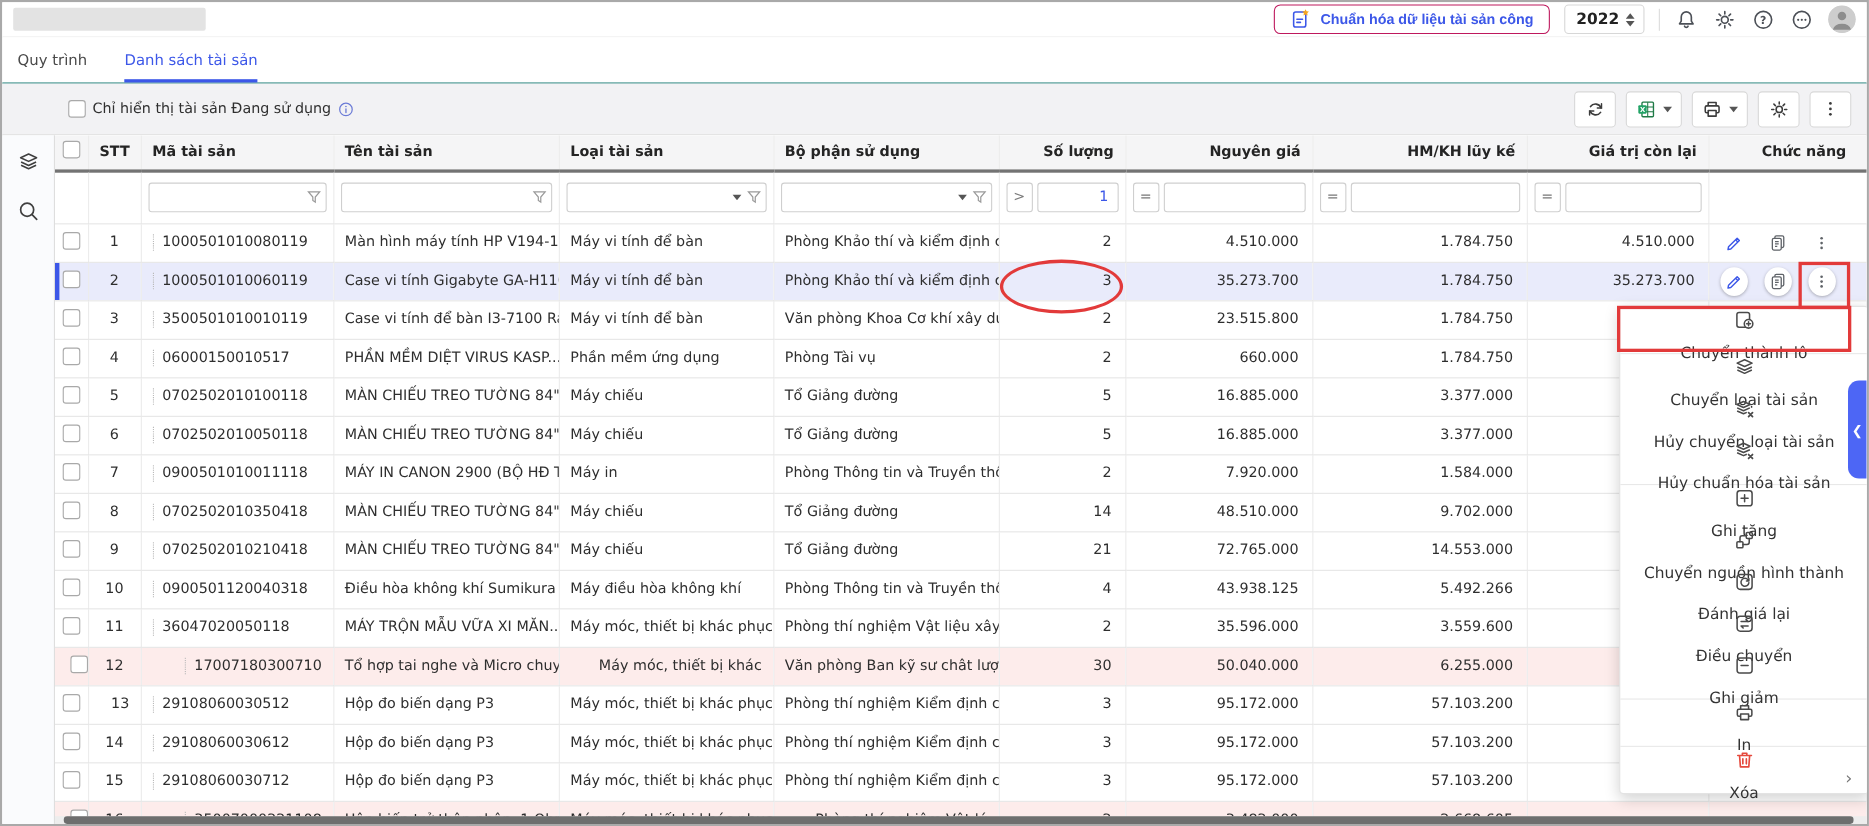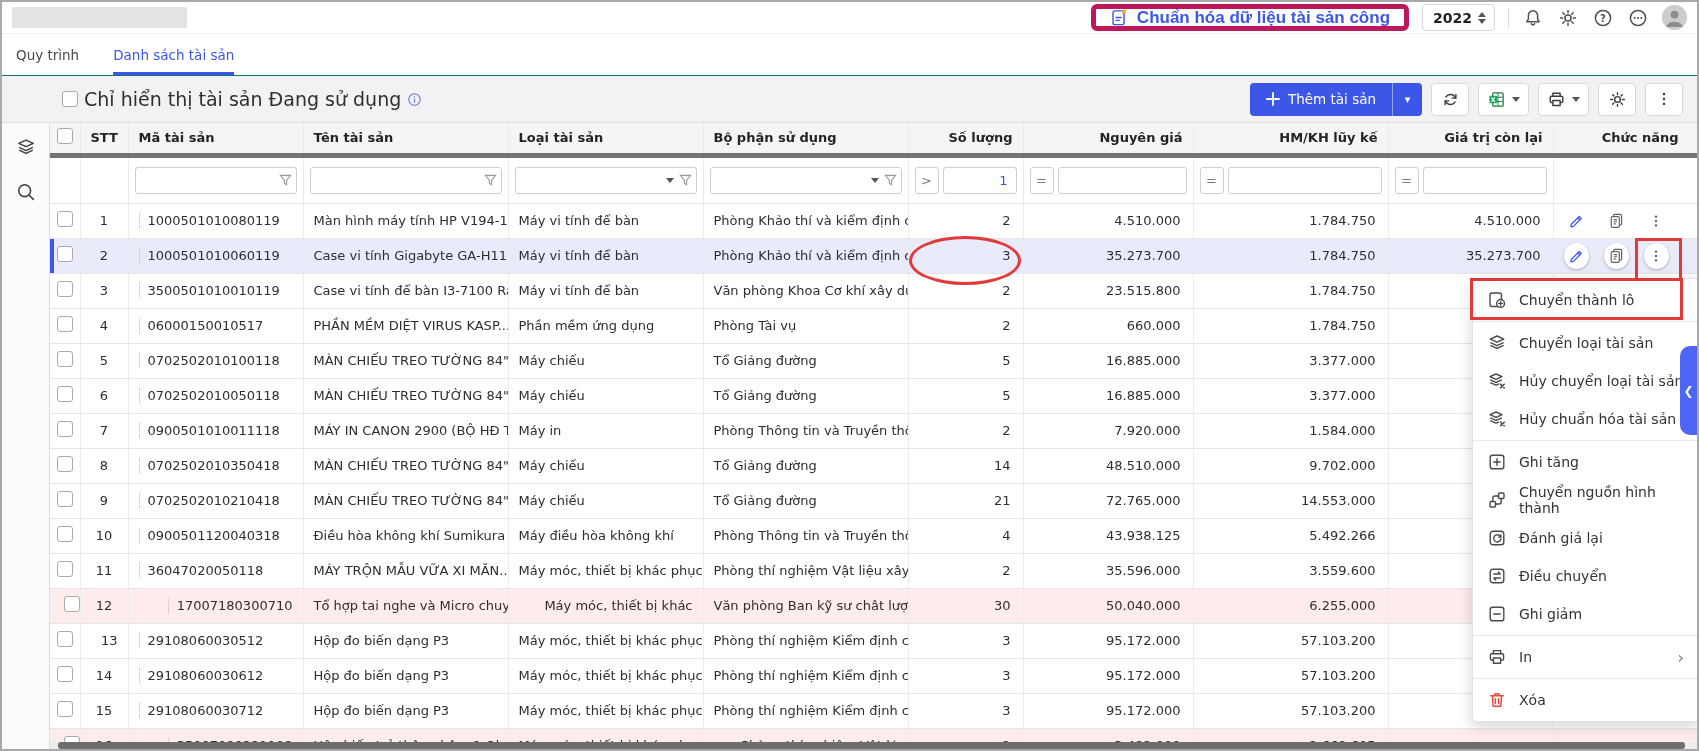--- a/index.html
+++ b/index.html
@@ -4,56 +4,56 @@
 <style>
   * { box-sizing: border-box; margin: 0; padding: 0; }
   html,body { width:1699px; height:751px; }
   body { font-family:"DejaVu Sans","Liberation Sans",sans-serif; background:#fff; color:#2b2b2b; }
   .app { position:relative; width:1699px; height:751px; border:2px solid #a9a9a9; background:#fff; overflow:hidden; }
 
   
   .topbar { height:32px; display:flex; align-items:center; padding:0 10px; background:#fff; border-bottom:1px solid #f0f0f0; }
   .logo-placeholder { width:175px; height:21px; background:#e3e3e3; border-radius:2px; }
   .topbar-right { margin-left:auto; display:flex; align-items:center; gap:13px; }
-  .standardize-btn { display:flex; align-items:center; gap:8px; height:27px; padding:0 14px; border:5px solid #be185d; border-radius:6px; background:#fff; color:#3c57e8; font-size:17px; font-weight:bold; cursor:pointer; }
+  .standardize-btn { display:flex; align-items:center; gap:8px; height:27px; padding:0 14px; border:1px solid #be185d; border-radius:6px; background:#fff; color:#3c57e8; font-size:13px; font-weight:bold; cursor:pointer; }
   .year-box { display:flex; align-items:center; gap:6px; height:27px; padding:0 8px 0 10px; border:1px solid #d7d7d7; border-radius:4px; font-weight:bold; font-size:14px; color:#222; }
   .stepper { display:flex; flex-direction:column; gap:2px; }
   .stepper i { width:0; height:0; border-left:4px solid transparent; border-right:4px solid transparent; }
   .stepper .up { border-bottom:5px solid #555; }
   .stepper .down { border-top:5px solid #555; }
   .v-divider { width:1px; height:20px; background:#dcdcdc; }
   .tb-icon { width:22px; height:22px; display:flex; align-items:center; justify-content:center; cursor:pointer; }
   .avatar { width:25px; height:25px; border-radius:50%; overflow:hidden; background:#cfcfcf; cursor:pointer; }
 
   
   .tabbar { height:42px; display:flex; align-items:stretch; gap:34px; padding:0 14px; background:#fff; border-bottom:1px solid #0f766e; }
   .tab { display:flex; align-items:center; font-size:13.5px; color:#4a4a4a; cursor:pointer; border-bottom:3px solid transparent; padding-top:3px; }
   .tab.active { color:#3c57e8; border-bottom-color:#3c57e8; }
 
   
   .toolbar { height:47px; display:flex; align-items:center; background:#f2f2f4; padding:0 14px; border-bottom:1px solid #e0e0e0; }
   .page-title { font-size:18px; font-weight:bold; color:#1d1d1d; display:flex; align-items:center; gap:8px; }
-  .show-filter { display:flex; align-items:center; gap:6px; margin-left:46px; font-size:19px; color:#2f2f2f; }
+  .show-filter { display:flex; align-items:center; gap:6px; margin-left:46px; font-size:13px; color:#2f2f2f; }
   .checkbox { width:16px; height:16px; border:1px solid #a9a9a9; border-radius:3px; background:#fff; display:inline-block; cursor:pointer; }
   .toolbar-right { margin-left:auto; display:flex; align-items:center; gap:9px; }
   .split-btn { display:flex; height:33px; border-radius:4px; overflow:hidden; cursor:pointer; }
   .split-main { display:flex; align-items:center; gap:8px; background:#3c57e8; color:#fff; font-size:13.5px; padding:0 16px; border-right:1px solid rgba(255,255,255,.45); }
   .split-caret { background:#3c57e8; color:#fff; width:29px; display:flex; align-items:center; justify-content:center; font-size:11px; }
   .tool-btn { height:33px; min-width:38px; padding:0 8px; background:#fff; border:1px solid #d8d8d8; border-radius:4px; display:flex; align-items:center; justify-content:center; gap:6px; cursor:pointer; color:#444; }
   .caret-down { width:0; height:0; border-left:4px solid transparent; border-right:4px solid transparent; border-top:5px solid #555; }
 
   
   .main { display:flex; height:626px; }
   .rail { width:48px; background:#fafbfd; border-right:1px solid #dedede; display:flex; flex-direction:column; align-items:center; padding-top:14px; gap:22px; }
   .rail .tb-icon { color:#3f3f3f; }
   .table-area { flex:1; overflow:hidden; background:#fff; }
 
   table.grid { border-collapse:collapse; table-layout:fixed; width:1647px; }
   .grid th, .grid td { border-right:1px solid #ececec; border-bottom:1px solid #e6e6e6; font-size:13px; overflow:hidden; white-space:nowrap; }
-  .grid thead th { background:#f5f5f6; height:32px; font-weight:bold; color:#242424; text-align:left; padding:0 10px; border-bottom:5px solid #737373; }
+  .grid thead th { background:#f5f5f6; height:32px; font-weight:bold; color:#242424; text-align:left; padding:0 10px; border-bottom:3px solid #737373; }
   .grid thead th.num, .grid td.num { text-align:right; }
   .grid thead th.center { text-align:center; }
   .grid tr.filter-row td { height:48px; background:#fff; padding:0 6px; }
   .grid tbody tr.data { height:35px; }
   .grid tbody td { padding:0 10px; color:#2e2e2e; }
   .grid td.c-cb, .grid th.c-cb { text-align:center; padding:0; }
   .grid td.num { padding-right:12px; }
   .grid tbody tr.selected td { background:#e9ebfb; }
   .grid tbody tr.selected td:first-child { box-shadow:inset 4px 0 0 #3c57e8; }
   .grid tbody tr.flagged td { background:#fdeceb;text-align:right; }
@@ -64,21 +64,21 @@
   .f-icons { position:absolute; right:5px; display:flex; align-items:center; gap:5px; color:#8f8f8f; }
   .op-box { width:24px; height:27px; border:1px solid #cfcfcf; border-radius:3px; margin-right:4px; display:flex; align-items:center; justify-content:center; color:#7a7a7a; font-size:13px; flex:none; }
   .f-num { text-align:right; padding-right:8px; color:#3c57e8; }
 
   .actions { display:flex; align-items:center; justify-content:flex-end; gap:15px; padding-right:18px; }
   .actions span { width:26px; height:26px; display:flex; align-items:center; justify-content:center; cursor:pointer; }
   .actions.circled span { background:#fff; border-radius:50%; box-shadow:0 1px 3px rgba(0,0,0,.28); }
 
   
   .context-menu { position:absolute; left:1470px; top:276px; width:227px; background:#fff; border:1px solid #e3e3e3; border-radius:4px; box-shadow:0 4px 14px rgba(0,0,0,.18); padding:2px 0; z-index:50; }
-  .menu-item { height:38px; display:flex; align-items:center; gap:12px; padding:0 14px; font-size:14px; color:#333; cursor:pointer; }
+  .menu-item { height:38px; display:flex; align-items:center; gap:12px; padding:0 14px; font-size:14px; color:#333; cursor:pointer;flex-direction:column; }
   .menu-item .mi-icon { width:20px; height:20px; flex:none; color:#4a4a4a; display:flex; align-items:center; justify-content:center; }
   .menu-item.danger .mi-icon { color:#e5493d; }
   .menu-item .sub-arrow { margin-left:auto; color:#777; font-size:16px; }
   .menu-sep { height:1px; background:#e8e8e8; margin:2px 0; }
 
   
   .annot { position:absolute; border:3px solid #e23a3a; z-index:60; pointer-events:none; }
   .annot-ellipse { left:907px; top:234px; width:112px; height:49px; border-radius:50%; }
   .annot-rect-dots { left:1633px; top:236px; width:47px; height:43px; }
   .annot-rect-menu { left:1468px; top:276px; width:213px; height:42px; }
@@ -167,29 +167,20 @@
       <span>Chỉ hiển thị tài sản Đang sử dụng</span>
       <span>
         <svg width="15" height="15" viewBox="0 0 20 20">
             <circle cx="10" cy="10" r="7.6" fill="none" stroke="#6b7bd6" stroke-width="1.5"></circle>
             <circle cx="10" cy="6.4" r="1" fill="#6b7bd6"></circle>
             <rect x="9.2" y="8.6" width="1.6" height="6" rx="0.8" fill="#6b7bd6"></rect>
           </svg>
       </span>
     </label>
     <div class="toolbar-right">
-      <div class="split-btn">
-        <span class="split-main">
-          <svg width="14" height="14" viewBox="0 0 14 14">
-              <path d="M7 1v12M1 7h12" stroke="#fff" stroke-width="1.8" stroke-linecap="round"></path>
-            </svg>
-          <span>Thêm tài sản</span>
-        </span>
-        <span class="split-caret">▾</span>
-      </div>
       <button class="tool-btn">
         <svg width="19" height="19" viewBox="0 0 20 20" fill="none" stroke="#3c3c3c" stroke-width="1.6" stroke-linecap="round">
             <path d="M5.2 7.2A5.8 5.8 0 0 1 15.3 8.5"></path>
             <path d="M14.8 12.8A5.8 5.8 0 0 1 4.7 11.5"></path>
             <path d="M15.7 4.6v4h-4" stroke-width="1.4"></path>
             <path d="M4.3 15.4v-4h4" stroke-width="1.4"></path>
           </svg>
       </button>
       <button class="tool-btn">
         <svg width="19" height="19" viewBox="0 0 20 20">

